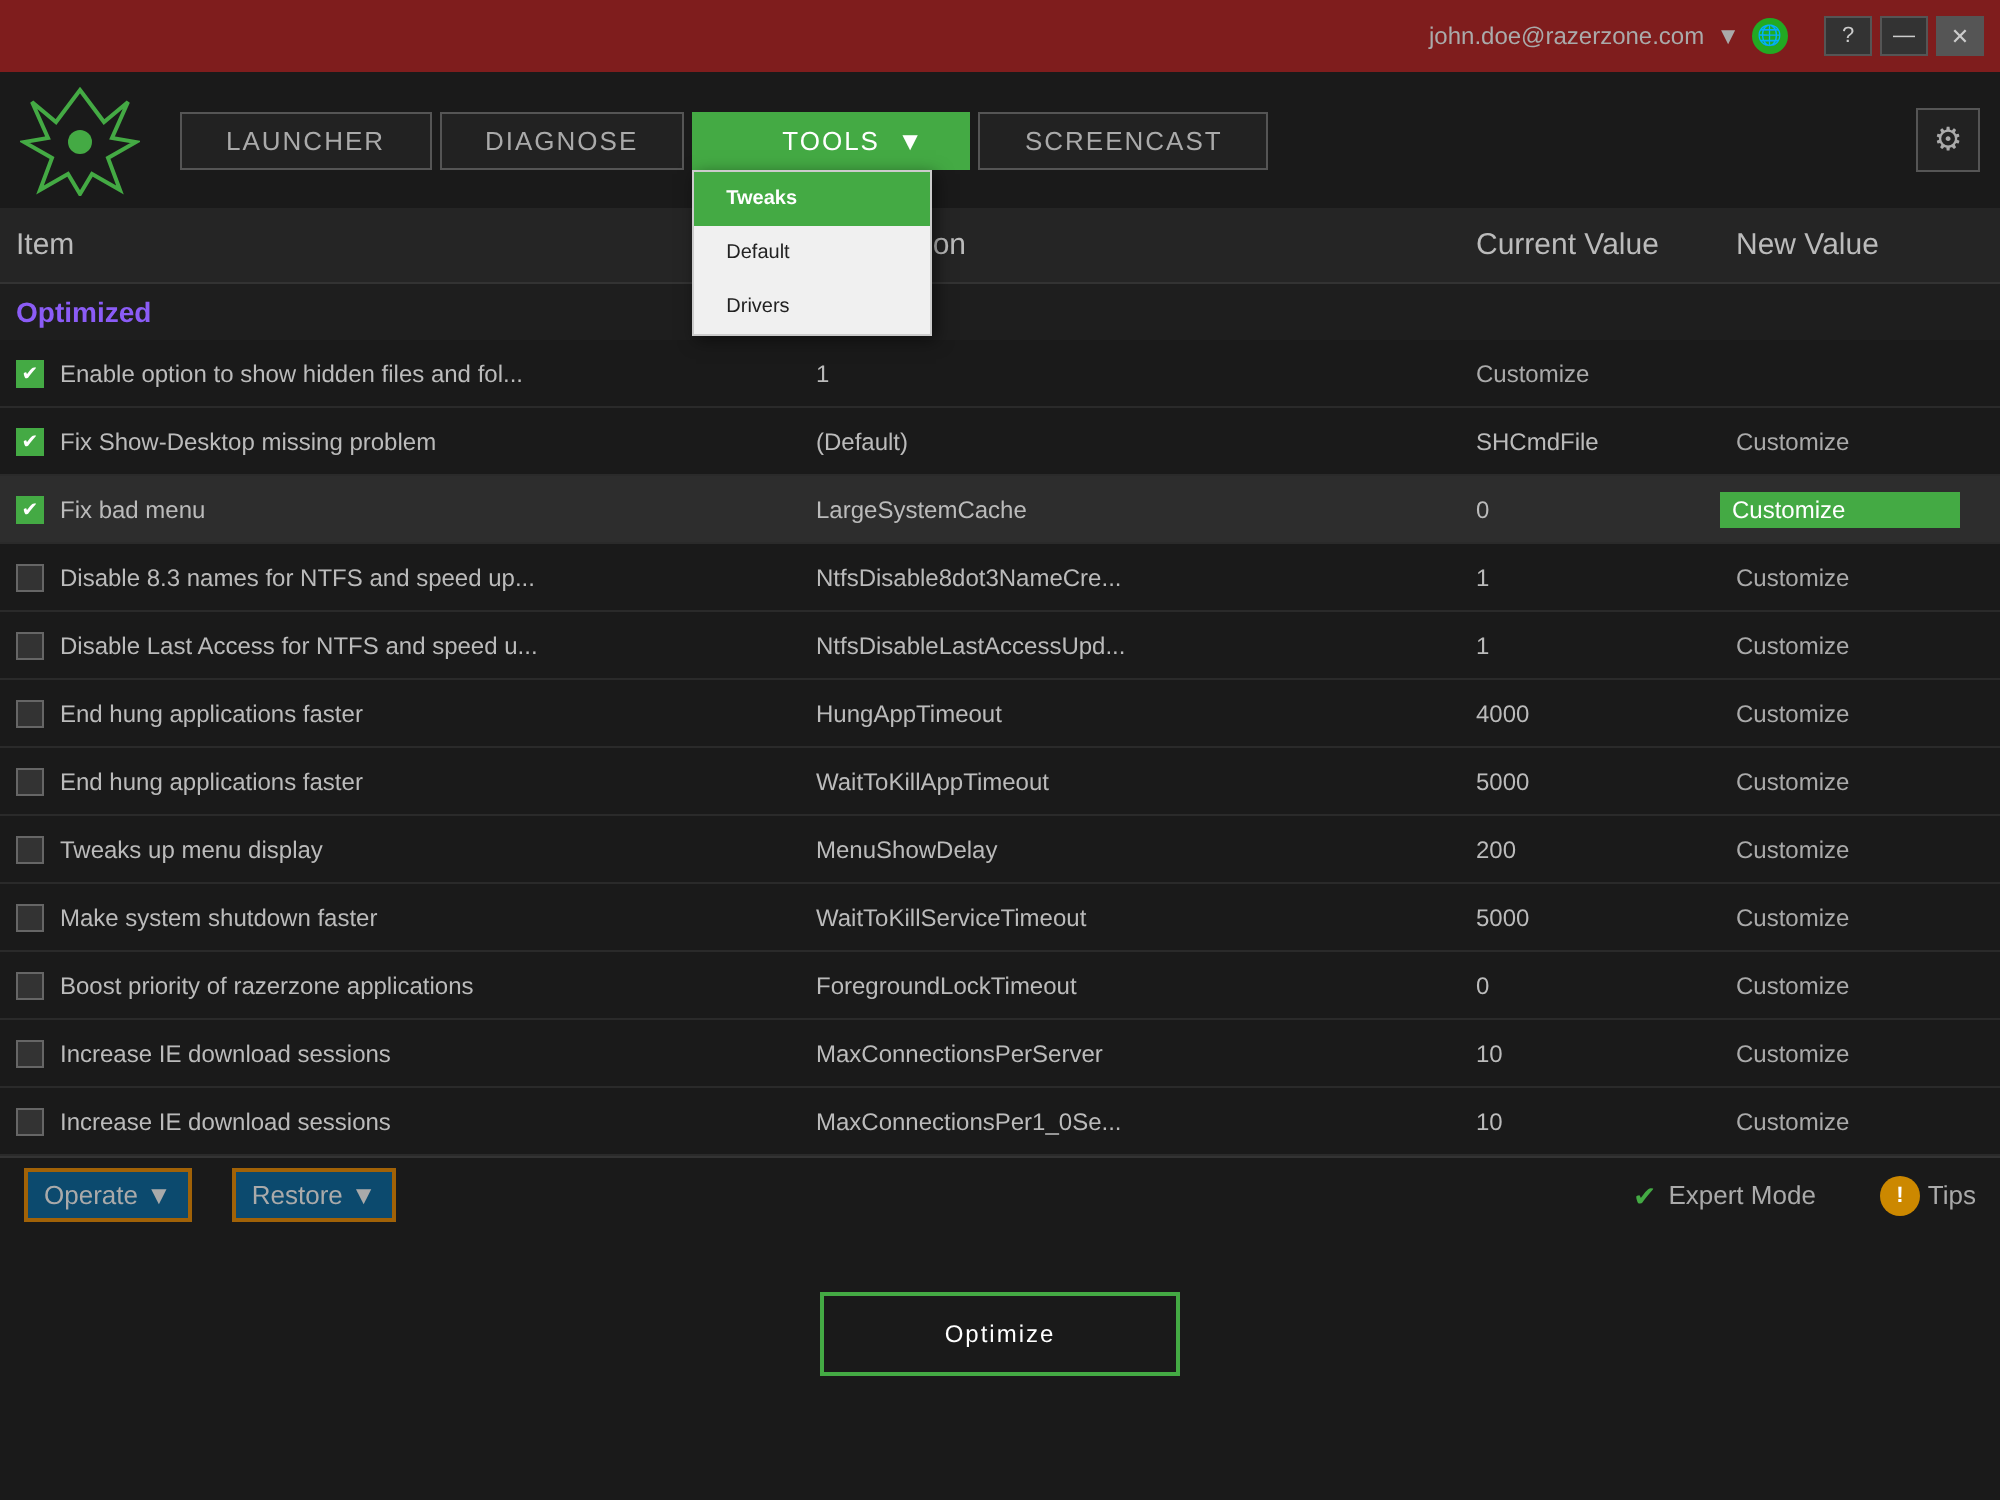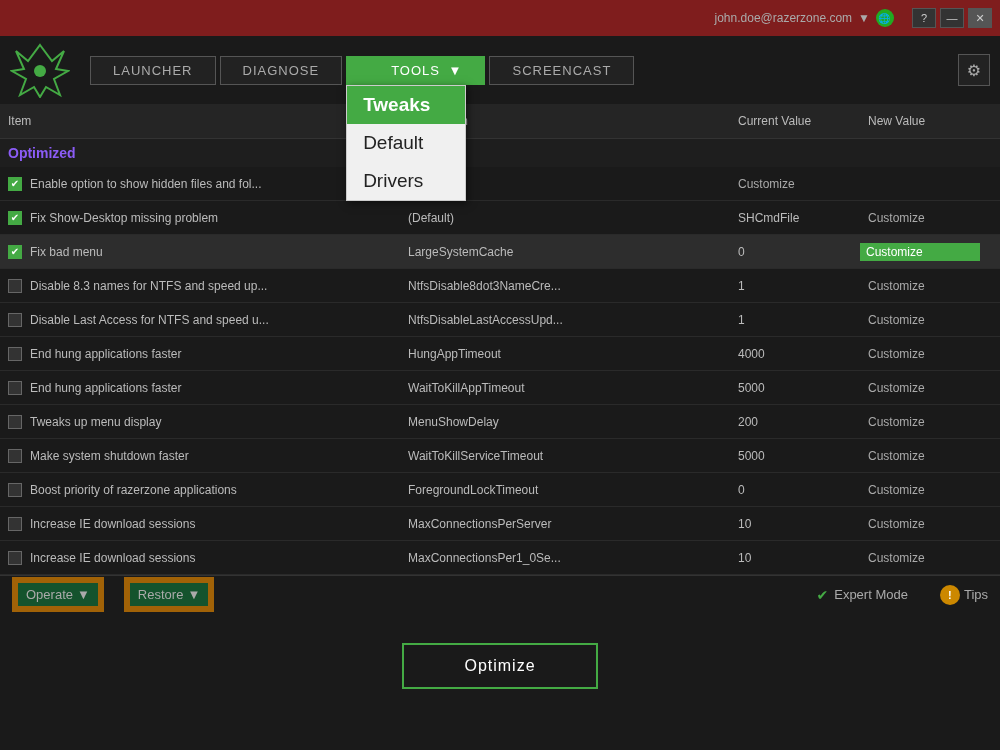--- a/index.html
+++ b/index.html
@@ -122,39 +122,39 @@
       background: #f0f0f0;
       border: 1px solid #ccc;
       z-index: 100;
       min-width: 120px;
       box-shadow: 2px 2px 8px rgba(0,0,0,0.5);
     }
     .dropdown-item {
       padding: 8px 16px;
       color: #222;
       cursor: pointer;
-      font-size: 19px;
+      font-size: 10px;
       background: #f0f0f0;
     }
     .dropdown-item.selected {
       background: #44aa44;
       color: #fff;
       font-weight: bold;
     }
     .table-header {
       display: grid;
       grid-template-columns: 400px 1fr 130px 120px 20px;
       background: #252525;
       border-bottom: 1px solid #333;
       padding: 6px 0;
     }
     .table-header-cell {
       padding: 4px 8px;
       color: #bbb;
-      font-size: 12px;
+      font-size: 15px;
     }
 
     .section-label {
       padding: 6px 8px;
       font-weight: bold;
       color: #8b5cf6;
       font-size: 14px;
       background: #1e1e1e;
     }
 
@@ -218,22 +218,22 @@
       gap: 20px;
     }
     .bottom-btn {
       display: flex;
       align-items: center;
       gap: 4px;
       cursor: pointer;
       color: #aaa;
       font-size: 13px;
       padding: 4px 8px;
-      border: 6px solid #a16207;
-      background: #14532d;
+      border: 2px solid #a16207;
+      background: #0c4a6e;
     }
     .expert-mode {
       margin-left: auto;
       display: flex;
       align-items: center;
       gap: 6px;
       color: #aaa;
       font-size: 13px;
     }
     .expert-check {
@@ -266,21 +266,21 @@
       display: flex;
       justify-content: center;
       align-items: center;
       padding: 30px 0 20px 0;
       background: #1a1a1a;
     }
     .optimize-btn {
       background: #1a1a1a;
       border: 2px solid #44aa44;
       color: #fff;
-      font-size: 16px;
+      font-size: 12px;
       padding: 12px 60px;
       cursor: pointer;
       letter-spacing: 1px;
     }
     .header-row {
       display: flex;
       align-items: center;
       background: #1a1a1a;
       height: 68px;
     }

